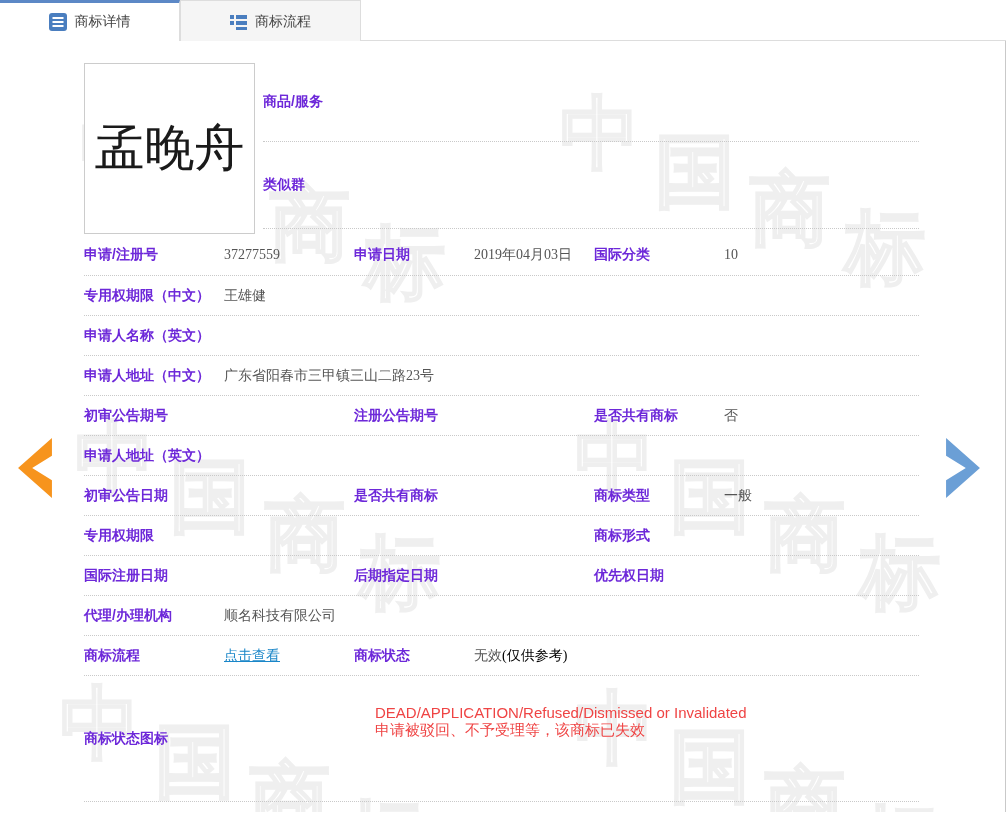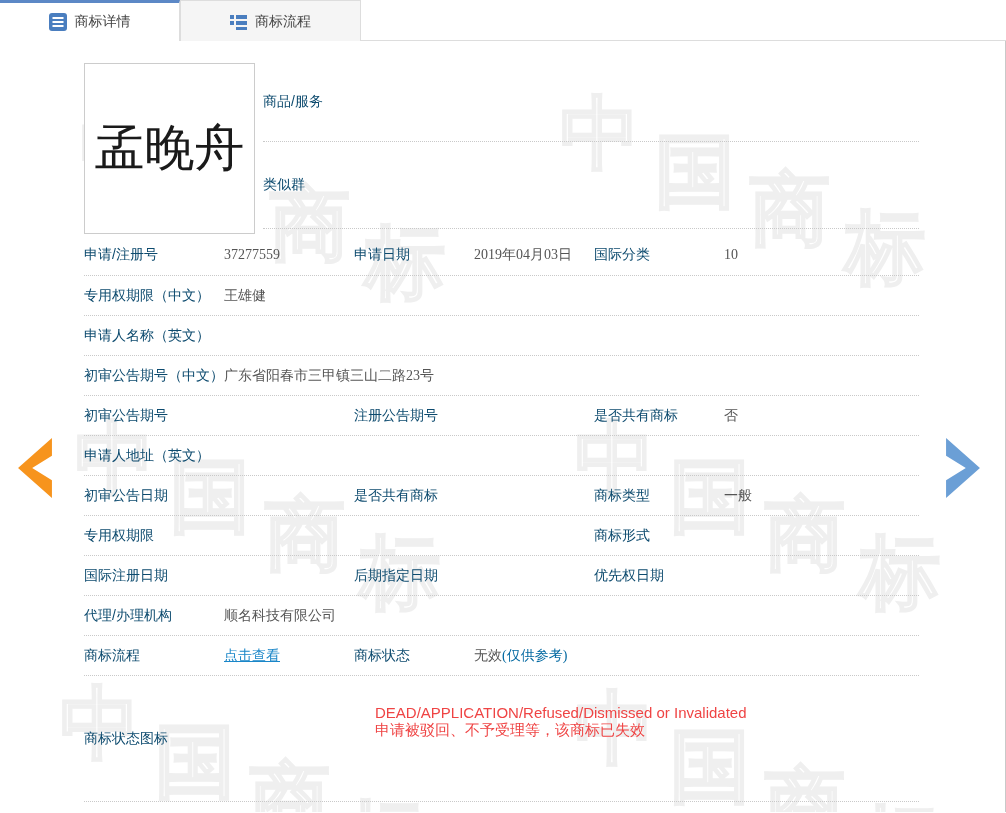--- a/index.html
+++ b/index.html
@@ -29,31 +29,31 @@
   .inner { position:relative; z-index:1; }
 
   
   .top-section { display:flex; padding-left:84px; }
   .tm-image { width:171px; height:171px; margin-top:22px; border:1px solid #ccc; background:#fff;
               display:flex; align-items:center; justify-content:center;
               font-family:"DejaVu Serif","Liberation Serif",serif; font-size:50px; color:#1a1a1a; }
   .top-fields { flex:1; margin:22px 86px 0 8px; }
   .top-field1 { height:79px; display:flex; align-items:center; border-bottom:1px dotted #c9c9c9; }
   .top-field2 { height:87px; display:flex; align-items:center; border-bottom:1px dotted #c9c9c9; }
-  .lbl { font-weight:normal; color:#0c4a6e; white-space:nowrap; }
+  .lbl { font-weight:bold; color:#6d28d9; white-space:nowrap; }
   .val { color:#555; white-space:nowrap;font-family:Liberation Serif, serif; }
 
   
   .rows { margin:0 86px 0 84px; }
   .row { display:grid; grid-template-columns:140px 130px 120px 120px 130px 1fr;
          align-items:center; height:40px; border-bottom:1px dotted #c9c9c9; }
   .row.wide { grid-template-columns:140px 1fr; }
   .row:first-child { height:42px; }
   a.link { color:#1a86c8; text-decoration:underline; cursor:pointer; }
-  .note-red { color:#0369a1; }
+  .note-red { color:#000000; }
 
   
   .status-row { display:flex; height:126px; border-bottom:1px dotted #c9c9c9; }
   .status-label { width:291px; display:flex; align-items:center; }
   .status-lines { padding-top:28px; font-size:15px; color:#ef4444; }
   .status-line2 { }
 
   
   .nav-arrow { position:absolute; z-index:3; cursor:pointer; background:none; border:none; }
   .nav-prev { left:14px;  top:436px; }
@@ -163,21 +163,21 @@
         <span class="lbl">专用权期限（中文）</span>
         <span class="val">王雄健</span>
       </div>
 
       <div class="row wide">
         <span class="lbl">申请人名称（英文）</span>
         <span class="val"></span>
       </div>
 
       <div class="row wide">
-        <span class="lbl">初审公告期号（中文）</span>
+        <span class="lbl">申请人地址（中文）</span>
         <span class="val">广东省阳春市三甲镇三山二路23号</span>
       </div>
 
       <div class="row">
         <span class="lbl">初审公告期号</span>
         <span class="val"></span>
         <span class="lbl">注册公告期号</span>
         <span class="val"></span>
         <span class="lbl">是否共有商标</span>
         <span class="val">否</span>

